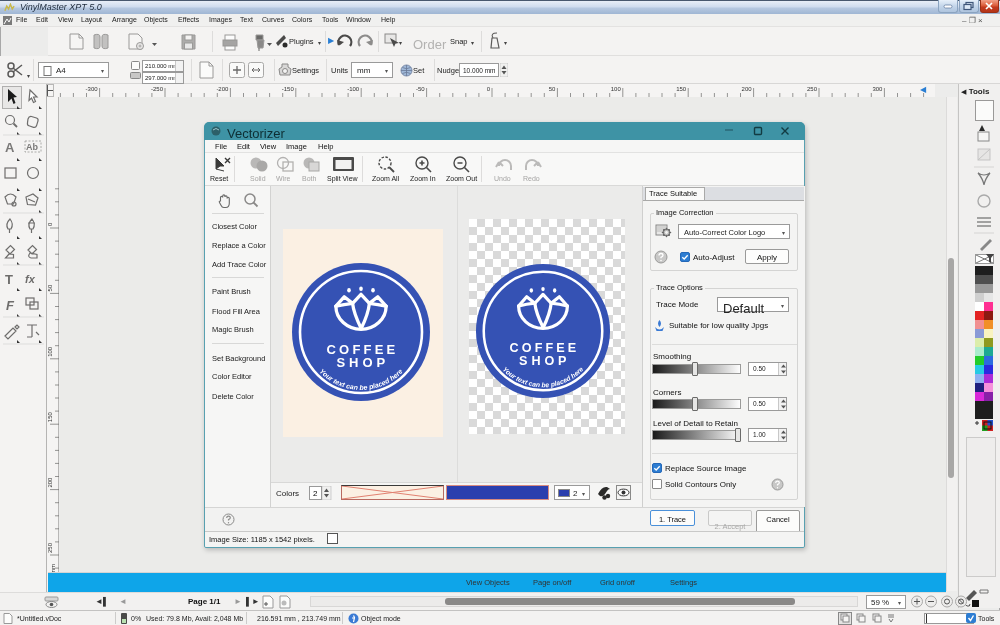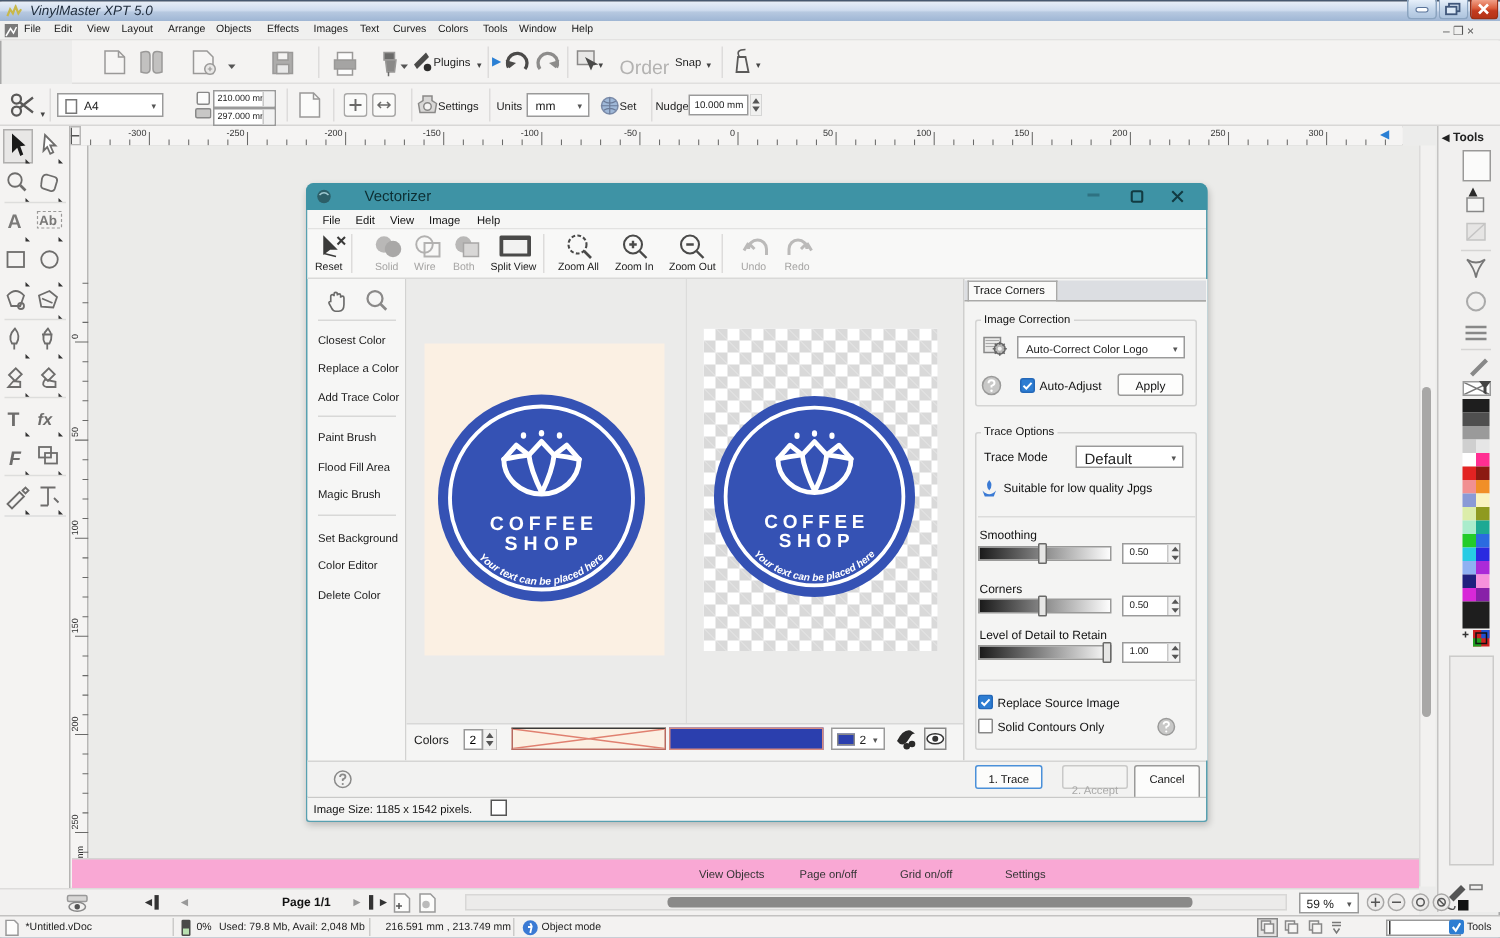--- a/index.html
+++ b/index.html
@@ -30,21 +30,21 @@
   
   #hruler { left:47px; top:84px; width:888px; height:13px; background:#f5f4f3; border-bottom:1px solid #b8b7b6; border-top:1px solid #c9c8c7; }
   #vruler { left:47px; top:97px; width:12px; height:494px; background:#f5f4f3; border-right:1px solid #b8b7b6; }
   #toolbox { left:0; top:84px; width:47px; height:524px; background:#f4f3f2; border-right:1px solid #b5b4b3; }
   #canvas { left:60px; top:97px; width:886px; height:475px; background:#ebebe9; }
   
   #vscroll { left:946px; top:97px; width:11px; height:494px; background:#f2f1f0; border-left:1px solid #dcdbda; }
   #vthumb { left:948px; top:258px; width:6px; height:220px; background:#a8a7a6; border-radius:3px; }
   #toolspanel { left:958px; top:84px; width:42px; height:524px; background:#f1f0ef; border-left:1px solid #c5c4c3; }
   
-  #bbar1 { left:48px; top:572px; width:898px; height:20px; background:#f9a8d4; border-top:1px solid #d5d4d3; }
+  #bbar1 { left:48px; top:572px; width:898px; height:20px; background:#0ea5e9; border-top:1px solid #d5d4d3; }
   .blab { position:absolute; font-size:7.5px; color:#333; }
   #bbar2 { left:0px; top:592px; width:946px; height:18px; background:#f2f1f0; border-top:1px solid #dddcdb; }
   #statusbar { left:0; top:610px; width:1000px; height:15px; background:#f3f2f1; border-top:1px solid #c3c2c1; font-size:8px; color:#222; }
   .sb { position:absolute; top:4px; font-size:7px; color:#222; }
   .ssep { position:absolute; top:1px; height:12px; width:1px; background:#cccbca; }
 </style>
 </head>
 <body>
 
 <div class="abs" id="titlebar">
@@ -643,21 +643,21 @@
     </svg>
   <div class="sb" style="left:978px">Tools</div>
 </div>
 
 <div class="abs" style="left:204px;top:122px;width:601px;height:426px;background:#f6f6f5;border:1px solid #58a0b0;border-radius:6px 6px 2px 2px;box-shadow:1px 2px 5px rgba(0,0,0,0.22)"></div>
 <div class="abs" style="left:204px;top:122px;width:601px;height:18px;background:#3e93a5;border-radius:5px 5px 0 0"></div>
 <svg class="abs" style="left:211px;top:126px" width="11" height="11">
     <circle cx="5" cy="5" r="4.5" fill="#2c5f68"></circle>
     <path d="M2,4 q3,-3 6,0" stroke="#9fc8cf" fill="none" stroke-width="1"></path>
   </svg>
-<div class="abs" style="left:243px;top:126px;font-size:10px;color:#0d2e33">Vectorizer</div>
+<div class="abs" style="left:227px;top:126px;font-size:13px;color:#0d2e33">Vectorizer</div>
 <div class="abs" style="left:725px;top:129px;width:8px;height:2px;background:#2e7282"></div>
 <svg class="abs" style="left:753px;top:126px" width="10" height="10">
     <rect x="1.5" y="1.5" width="7" height="7" rx="1" fill="none" stroke="#123b42" stroke-width="1.4"></rect>
   </svg>
 <svg class="abs" style="left:780px;top:126px" width="10" height="10">
     <path d="M1.5,1.5 L8.5,8.5 M8.5,1.5 L1.5,8.5" stroke="#123b42" stroke-width="1.4"></path>
   </svg>
 
 <div class="abs" style="left:205px;top:140px;width:599px;height:13px;background:#f6f6f5;border-bottom:1px solid #e2e2e1">
   <span class="abs" style="left:10px;top:2px;font-size:7.5px;color:#111">File</span>
@@ -805,21 +805,21 @@
 <div class="abs" style="left:616px;top:485px;width:15px;height:15px;background:#f4f4f3;border:1px solid #8a8a89">
     <svg width="13" height="13">
       <ellipse cx="6.5" cy="6.5" rx="5.5" ry="3.4" fill="#fff" stroke="#333"></ellipse>
       <circle cx="6.5" cy="6.5" r="2" fill="#333"></circle>
     </svg>
   </div>
 
 <div class="abs" style="left:642px;top:186px;width:163px;height:321px;background:#f4f4f3;border-left:1px solid #cfcfce"></div>
 <div class="abs" style="left:643px;top:187px;width:161px;height:13px;background:#dcdee2"></div>
 <div class="abs" style="left:645px;top:187px;width:60px;height:14px;background:#fafaf9;border:1px solid #a9a9a8;border-bottom:none"></div>
-<div class="abs" style="left:649px;top:189px;font-size:7.5px;color:#111">Trace Corners</div>
+<div class="abs" style="left:649px;top:189px;font-size:7.5px;color:#111">Trace Suitable</div>
 <div class="abs" style="left:643px;top:200px;width:161px;height:1px;background:#a9a9a8"></div>
 <div class="abs" style="left:705px;top:200px;width:99px;height:1px;background:#a9a9a8"></div>
 
 <div class="abs" style="left:650px;top:213px;width:148px;height:58px;border:1px solid #d4d4d3;border-radius:2px"></div>
 <div class="abs" style="left:654px;top:208px;background:#f4f4f3;padding:0 2px;font-size:7.5px;color:#111">Image Correction</div>
 <svg class="abs" style="left:655px;top:222px" width="17" height="16">
     <rect x="1" y="3" width="11" height="10" fill="#e8e8e7" stroke="#888"></rect>
     <path d="M2,5 h9 M2,7 h9 M2,9 h6" stroke="#aaa" stroke-width="0.7"></path>
     <g>
       <circle cx="11.5" cy="10.5" r="3.6" fill="#b8b8b7" stroke="#666"></circle>
@@ -841,21 +841,21 @@
     <rect x="0.5" y="0.5" width="9" height="9" rx="1.5" fill="#2d7dd2" stroke="#2468b8"></rect>
     <path d="M2.3,5.2 L4.2,7 L7.7,3.2" stroke="#fff" stroke-width="1.3" fill="none"></path>
   </svg>
 <div class="abs" style="left:693px;top:253px;font-size:8px;color:#111">Auto-Adjust</div>
 <div class="abs" style="left:745px;top:249px;width:44px;height:15px;background:#fdfdfc;border:1px solid #9a9a99;border-radius:2px;text-align:center;font-size:8px;color:#111"><span style="position:relative;top:3px">Apply</span></div>
 
 <div class="abs" style="left:650px;top:288px;width:148px;height:212px;border:1px solid #d4d4d3;border-radius:2px"></div>
 <div class="abs" style="left:654px;top:283px;background:#f4f4f3;padding:0 2px;font-size:7.5px;color:#111">Trace Options</div>
 <div class="abs" style="left:656px;top:300px;font-size:8px;color:#111">Trace Mode</div>
 <div class="combo" style="left:717px;top:297px;width:72px;height:15px">
-    <span style="position:absolute;left:5px;top:3px;font-size:10px">Default</span>
+    <span style="position:absolute;left:5px;top:3px;font-size:13px">Default</span>
     <span class="arr">▾</span>
   </div>
 <svg class="abs" style="left:653px;top:319px" width="13" height="14">
     <path d="M6.5,1 q3,3.5 0,7 q-3,-3.5 0,-7 z" fill="#3a7ad4"></path>
     <path d="M2,8 q4.5,5 9,0 l-1.5,4 h-6 z" fill="#3a7ad4"></path>
   </svg>
 <div class="abs" style="left:669px;top:321px;font-size:8px;color:#111">Suitable for low quality Jpgs</div>
 <div class="abs" style="left:652px;top:344px;width:145px;height:1px;background:#dcdcdb"></div>
 <div class="abs" style="left:653px;top:352px;font-size:8px;color:#111">Smoothing</div>
 <div class="abs" style="left:652px;top:364px;width:89px;height:10px;background:linear-gradient(90deg,#1a1a1a,#fdfdfd);border:1px solid #9a9a99"></div>

